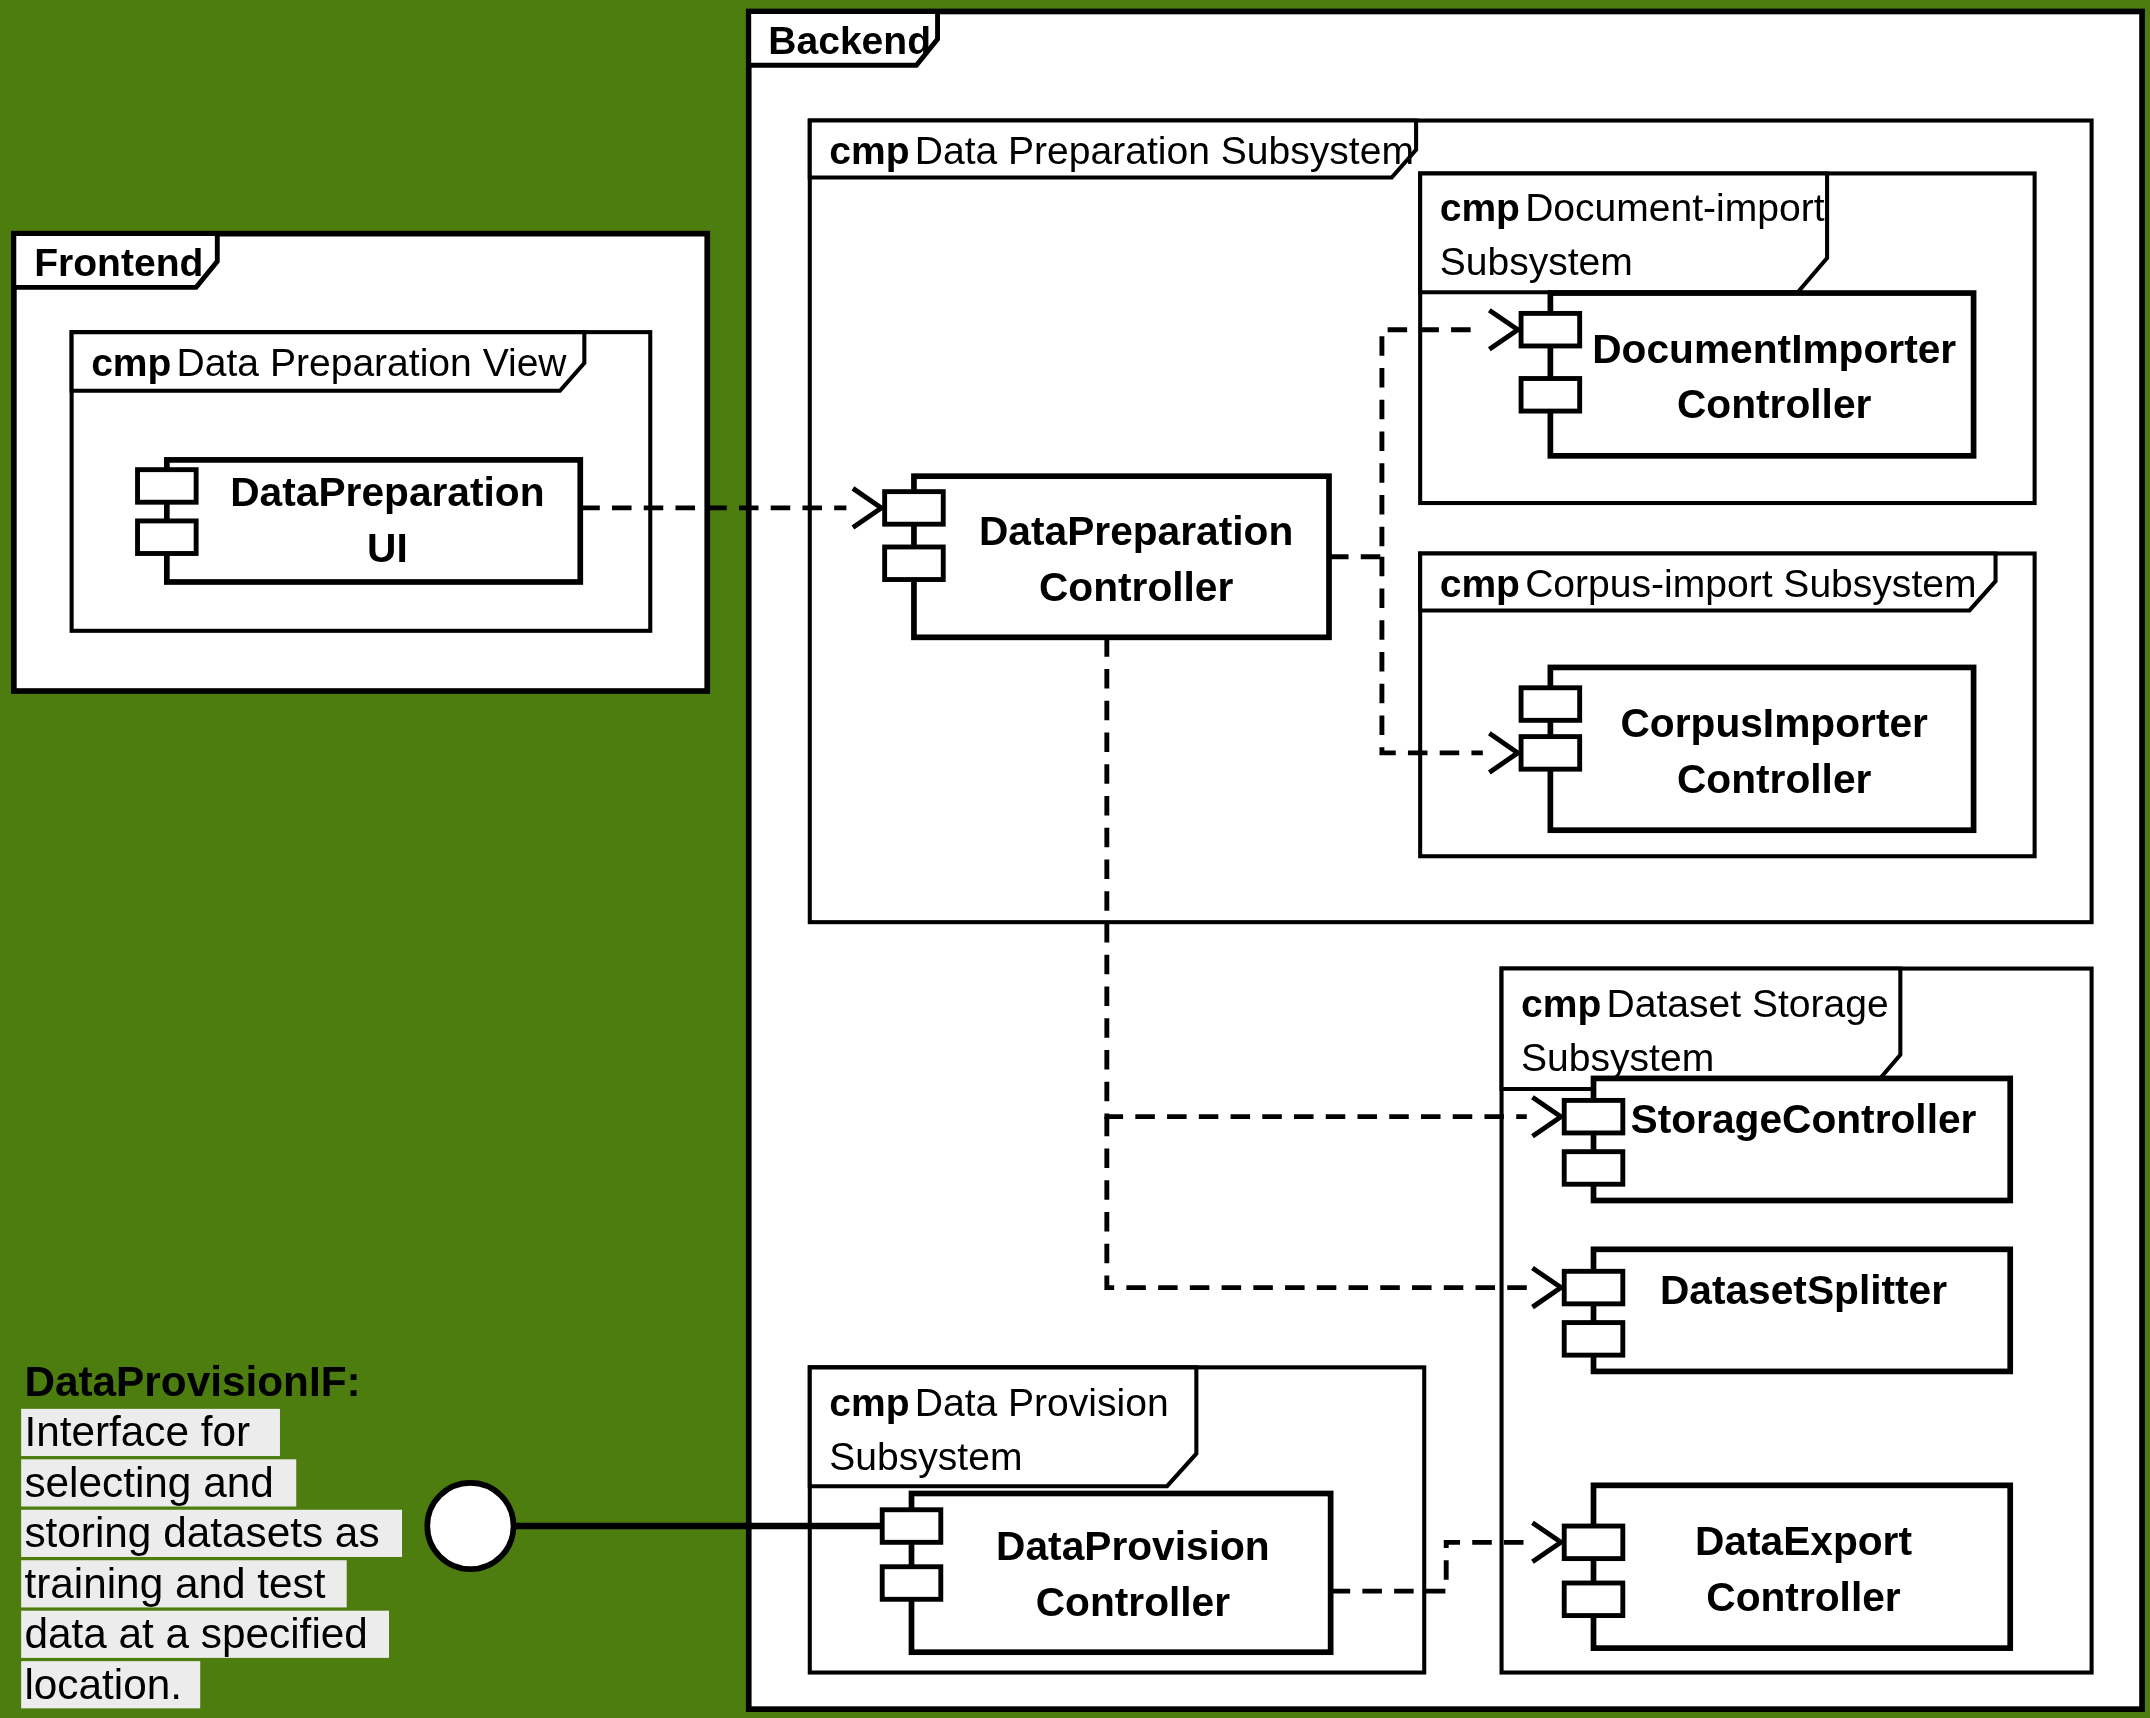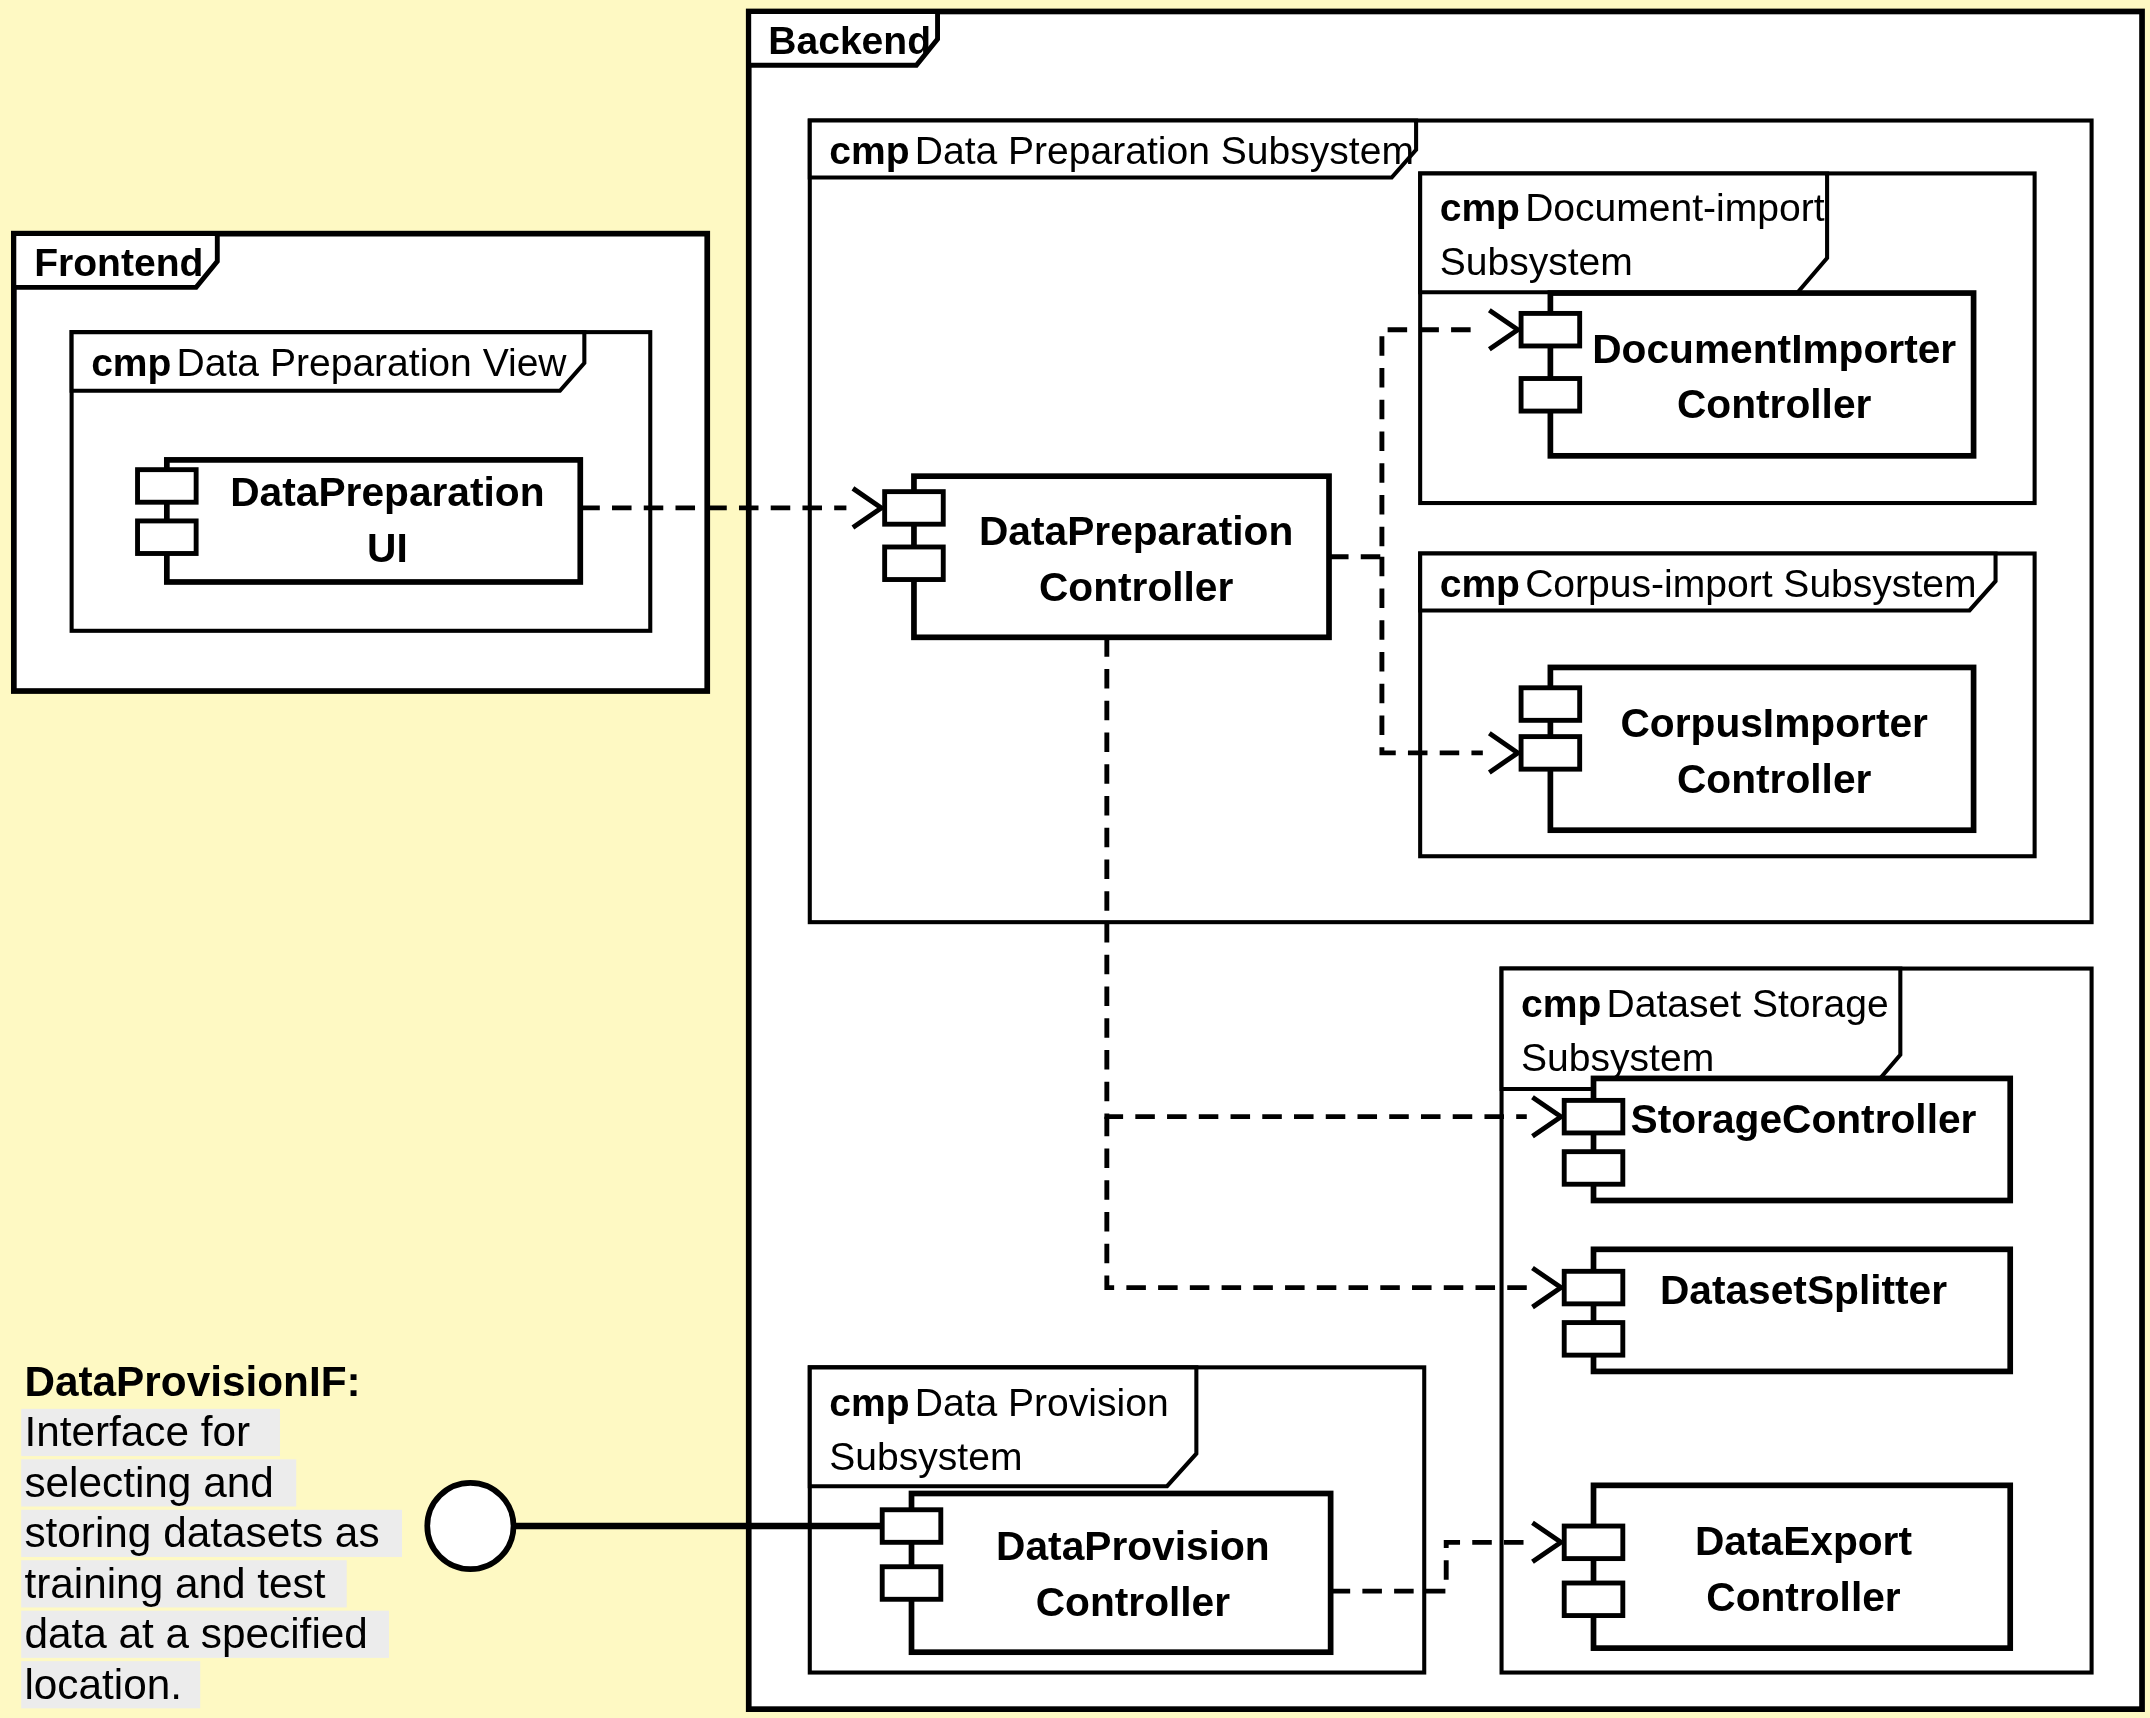--- a/index.html
+++ b/index.html
@@ -4,21 +4,21 @@
 <style>
   html, body {
     margin: 0;
     padding: 0;
     background: #ffffff;
   }
   .stage {
     position: relative;
     width: 2151px;
     height: 1719px;
-    background: #fef9c3;
+    background: #4d7c0f;
   }
   svg { display: block; }
   
   .pkg      { fill: #ffffff; stroke: #000000; stroke-width: 7; }
   .frame    { fill: #ffffff; stroke: #000000; stroke-width: 5; }
   .tab      { fill: #ffffff; stroke: #000000; stroke-width: 5; }
   .pkgtab   { fill: #ffffff; stroke: #000000; stroke-width: 6; }
   .comp     { fill: #ffffff; stroke: #000000; stroke-width: 7; }
   .port     { fill: #ffffff; stroke: #000000; stroke-width: 6; }
   .dep      { fill: none; stroke: #000000; stroke-width: 6; stroke-dasharray: 24 15; }

